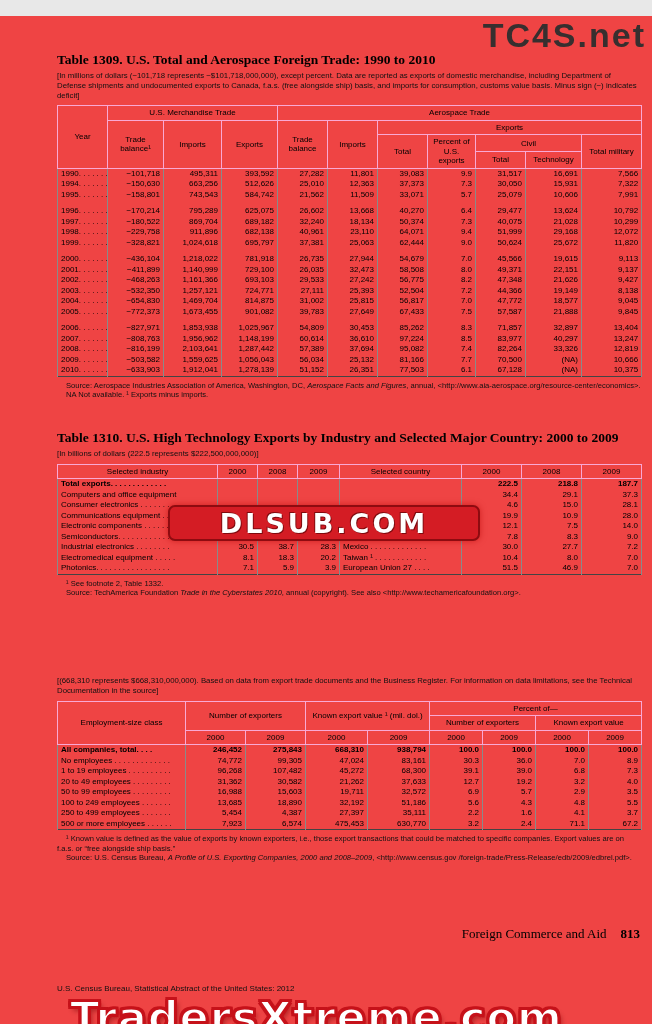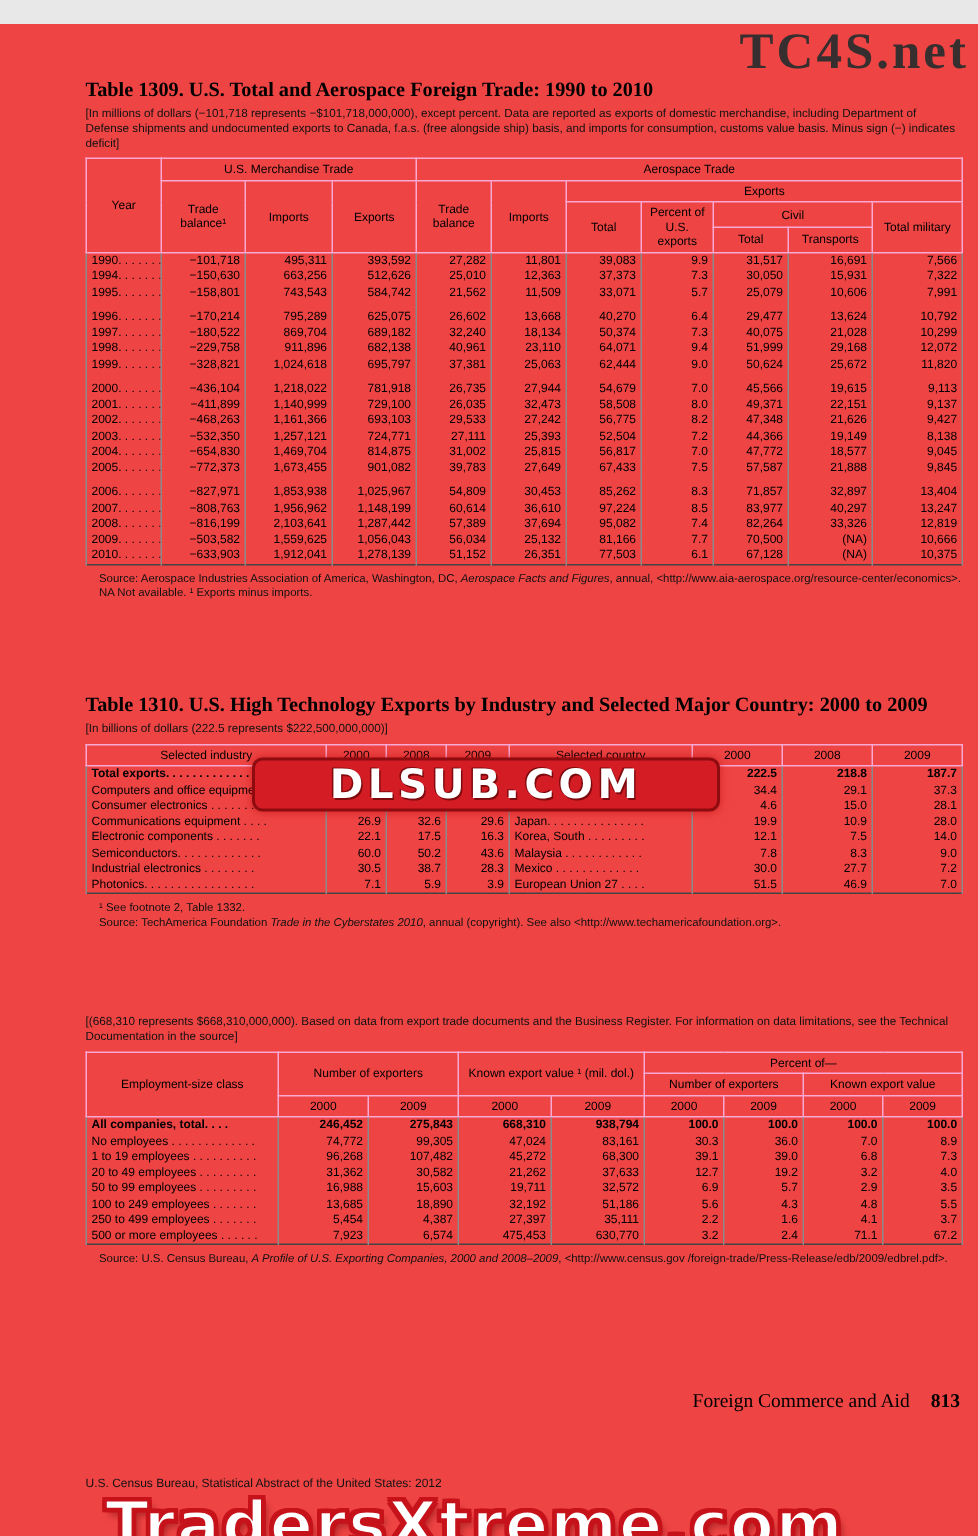--- a/index.html
+++ b/index.html
@@ -6,21 +6,21 @@
   html,body { background:#e8e8e8; }
   body { width:652px; }
   .page {
     position:relative; width:652px; height:1024px; background:#ef4444;
     overflow:hidden; color:#111;
     font-family:"Liberation Sans", sans-serif;
     margin-top:16px;
   }
   .sec { position:absolute; left:57px; width:584px; }
   .sec1309 { top:36px; }
-  .sec1310 { top:446px; }
+  .sec1310 { top:414px; }
   .sec1311 { top:660px; }
 
   .title {
     font-family:"Liberation Serif", serif; font-weight:bold;
     font-size:13.5px; line-height:15px; color:#000; margin-bottom:4px;
   }
   .note { font-size:7.8px; line-height:9.8px; margin-bottom:5px; color:#111; }
 
   table.dt {
     border-collapse:collapse; table-layout:fixed; width:584px;
@@ -48,21 +48,21 @@
 
   .runhead {
     position:absolute; right:12px; top:910px; font-family:"Liberation Serif", serif;
     font-size:13px; color:#000;
   }
   .rf-page { font-weight:bold; margin-left:14px; }
   .credit { position:absolute; left:57px; top:968px; font-size:8px; color:#111; }
 
   .wm-top {
     position:absolute; top:0px; right:6px;
-    font-family:Liberation Serif, serif; font-weight:bold;
+    font-family:Liberation Sans, sans-serif; font-weight:bold;
     font-size:34px; letter-spacing:2px; color:#2e2e2e; opacity:0.95;
   }
   .wm-mid {
     position:absolute; left:168px; top:489px; width:312px; height:36px;
     background:#d41c24; border:2px solid #8e0b10; border-radius:7px;
     box-shadow:0 0 6px rgba(180,0,0,.55);
     display:flex; align-items:center; justify-content:center;
     font-family:"DejaVu Sans", sans-serif; font-weight:bold;
     font-size:27px; letter-spacing:3px; color:#ffffff;
     text-shadow:1px 1px 0 #7e0a0e, -1px -1px 0 #7e0a0e;
@@ -117,21 +117,21 @@
           <th colspan="5">Exports</th>
         </tr>
         <tr>
           <th rowspan="2">Total</th>
           <th rowspan="2">Percent of U.S. exports</th>
           <th colspan="2">Civil</th>
           <th rowspan="2">Total military</th>
         </tr>
         <tr>
           <th>Total</th>
-          <th>Transports</th>
+          <th>Technology</th>
         </tr>
       </thead>
       <tbody>
           <tr>
             <td>1990. . . . . . .</td>
             <td>−101,718</td>
             <td>495,311</td>
             <td>393,592</td>
             <td>27,282</td>
             <td>11,801</td>
@@ -461,20 +461,30 @@
           </tr>
           <tr>
             <td>Industrial electronics . . . . . . . .</td>
             <td>30.5</td>
             <td>38.7</td>
             <td>28.3</td>
             <td>Mexico . . . . . . . . . . . . .</td>
             <td>30.0</td>
             <td>27.7</td>
             <td>7.2</td>
+          </tr>
+          <tr>
+            <td>Electromedical equipment . . . . .</td>
+            <td>8.1</td>
+            <td>18.3</td>
+            <td>20.2</td>
+            <td>Taiwan ¹ . . . . . . . . . . . .</td>
+            <td>10.4</td>
+            <td>8.0</td>
+            <td>7.0</td>
           </tr>
           <tr>
             <td>Photonics. . . . . . . . . . . . . . . . .</td>
             <td>7.1</td>
             <td>5.9</td>
             <td>3.9</td>
             <td>European Union 27 . . . .</td>
             <td>51.5</td>
             <td>46.9</td>
             <td>7.0</td>
@@ -611,20 +621,21 @@
             <td>630,770</td>
             <td>3.2</td>
             <td>2.4</td>
             <td>71.1</td>
             <td>67.2</td>
           </tr>
         </tbody>
     </table>
 
     <div class="fnotes">
+      <p class="fn">¹ Known value is defined as the value of exports by known exporters, i.e., those export transactions that could be matched to specific companies. Export values are on f.a.s. or “free alongside ship basis.”</p>
       <p class="fn"><span>Source: U.S. Census Bureau, </span><span class="ital">A Profile of U.S. Exporting Companies, 2000 and 2008–2009</span><span>, &lt;http://www.census.gov /foreign-trade/Press-Release/edb/2009/edbrel.pdf&gt;.</span></p>
     </div>
   </div>
 
   <div class="runhead">
     <span class="rf-title">Foreign Commerce and Aid</span><span class="rf-page">813</span>
   </div>
   <div class="credit">U.S. Census Bureau, Statistical Abstract of the United States: 2012</div>
 
   <div class="wm-top">TC4S.net</div>

